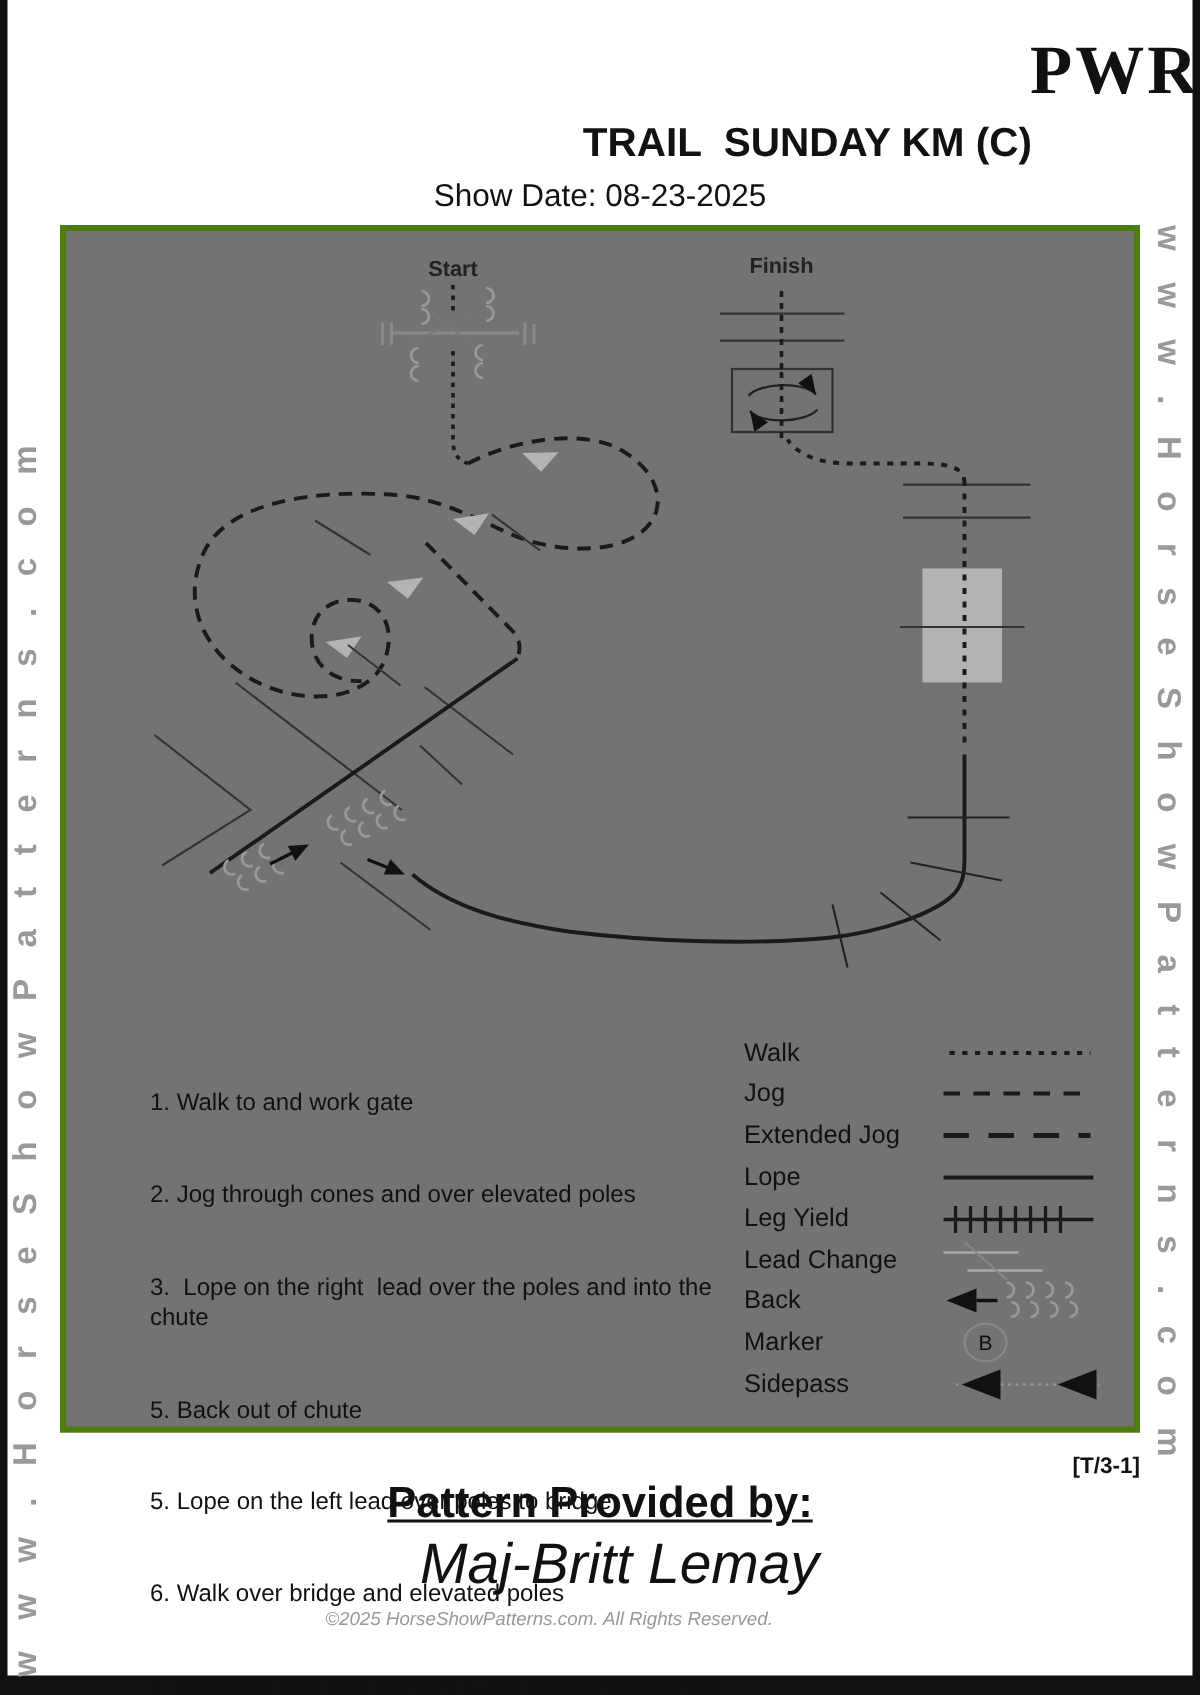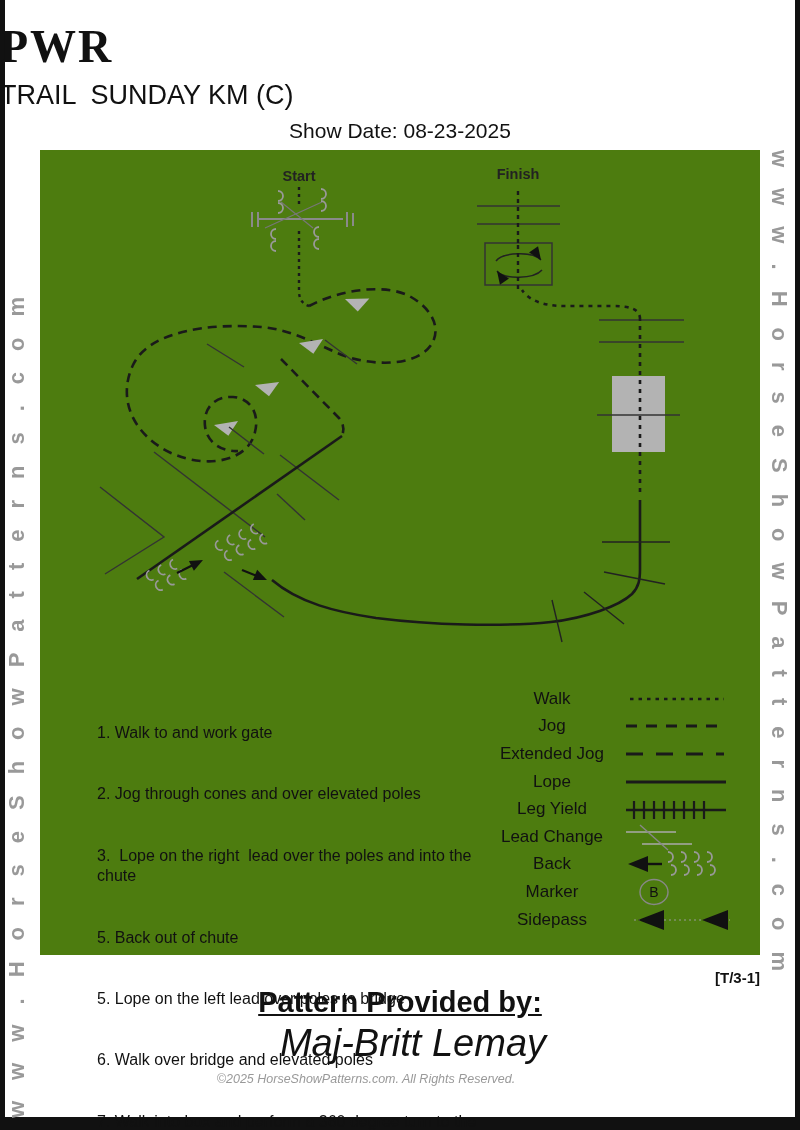--- a/index.html
+++ b/index.html
@@ -2,38 +2,38 @@
 <html><head>
 <meta charset="utf-8">
 <style>
   html,body{margin:0;padding:0;background:#fff;}
   .page{position:relative;width:800px;height:1130px;background:#fff;overflow:hidden;
         font-family:"Liberation Sans",sans-serif;color:#111;}
   .edge{position:absolute;background:#111;}
   .edge-left{left:0;top:0;width:5px;height:1130px;}
   .edge-right{right:0;top:0;width:5px;height:1130px;}
   .edge-bottom{left:0;bottom:0;width:800px;height:13px;}
-  .org-title{position:absolute;left:0;top:20px;width:800px;text-align:left;
+  .org-title{position:absolute;left:0;top:20px;width:800px;text-align:right;
              font-family:"Liberation Serif",serif;font-weight:bold;font-size:46px;letter-spacing:2px;}
-  .class-title{position:absolute;left:0;top:80px;width:688px;text-align:left;
-               font-weight:normal;font-size:27px;white-space:pre;}
+  .class-title{position:absolute;left:0;top:80px;width:688px;text-align:right;
+               font-weight:bold;font-size:27px;white-space:pre;}
   .show-date{position:absolute;left:0;top:119px;width:800px;text-align:center;
              font-size:21px;}
   .watermark{position:absolute;top:150px;height:968px;color:#999;font-weight:bold;
              font-size:22px;letter-spacing:21px;writing-mode:vertical-rl;white-space:nowrap;}
   .wm-left{left:4px;transform:rotate(180deg);}
   .wm-right{left:766px;}
   .pattern-box{position:absolute;left:40px;top:150px;width:720px;height:805px;
-               border:1px solid #4d7c0f;box-sizing:border-box;background:#4d7c0f;}
+               border:4px solid #4d7c0f;box-sizing:border-box;background:#737373;}
   .diagram-svg{position:absolute;left:0;top:0;}
   .instructions{position:absolute;left:56px;top:531px;width:398px;font-size:16px;
                 line-height:1.28;white-space:pre-wrap;}
   .legend{position:absolute;left:452px;top:534px;}
   .lrow{display:flex;align-items:center;height:27.6px;}
-  .llabel{display:inline-block;width:118px;text-align:center;padding-right:13px;
+  .llabel{display:inline-block;width:118px;text-align:left;padding-right:13px;
           font-size:17px;color:#111;}
   .pattern-code{position:absolute;right:40px;top:969px;font-weight:bold;font-size:15px;}
   .provided-label{position:absolute;left:0;top:986px;width:800px;text-align:center;
                   font-weight:bold;font-size:29px;text-decoration:underline;}
   .provided-name{position:absolute;left:13px;top:1022px;width:800px;text-align:center;
                  font-style:italic;font-size:38px;}
   .copyright{position:absolute;left:0;top:1072px;width:732px;text-align:center;
              font-style:italic;font-size:12.5px;color:#999;}
 </style>
 </head>

